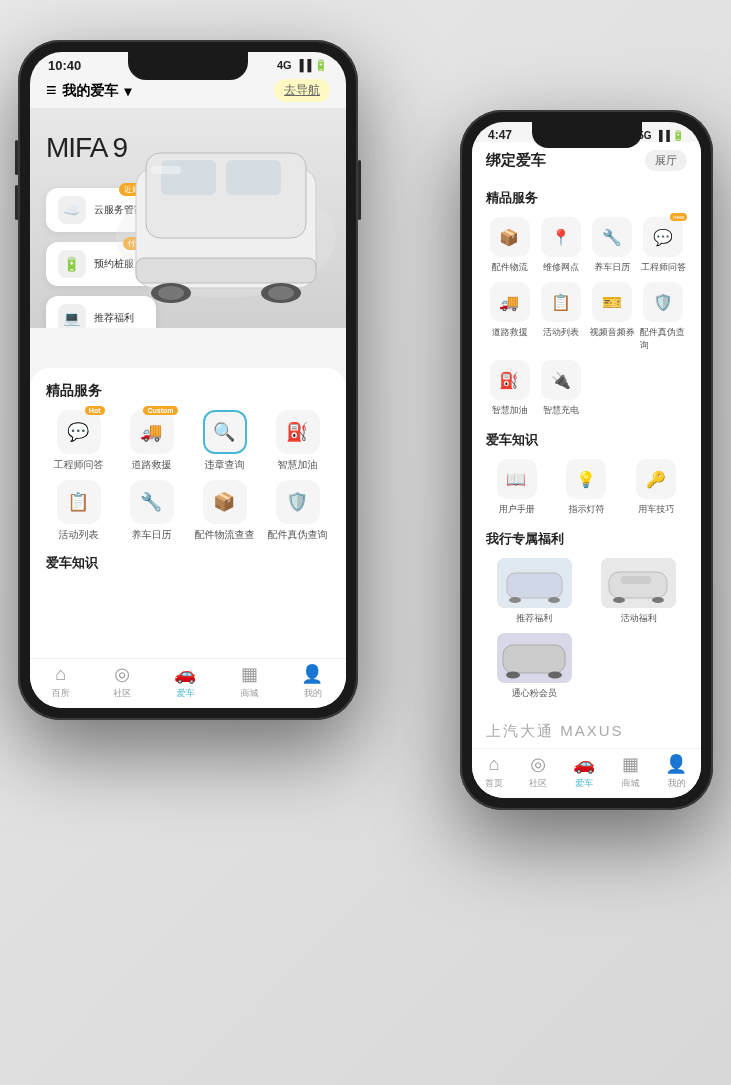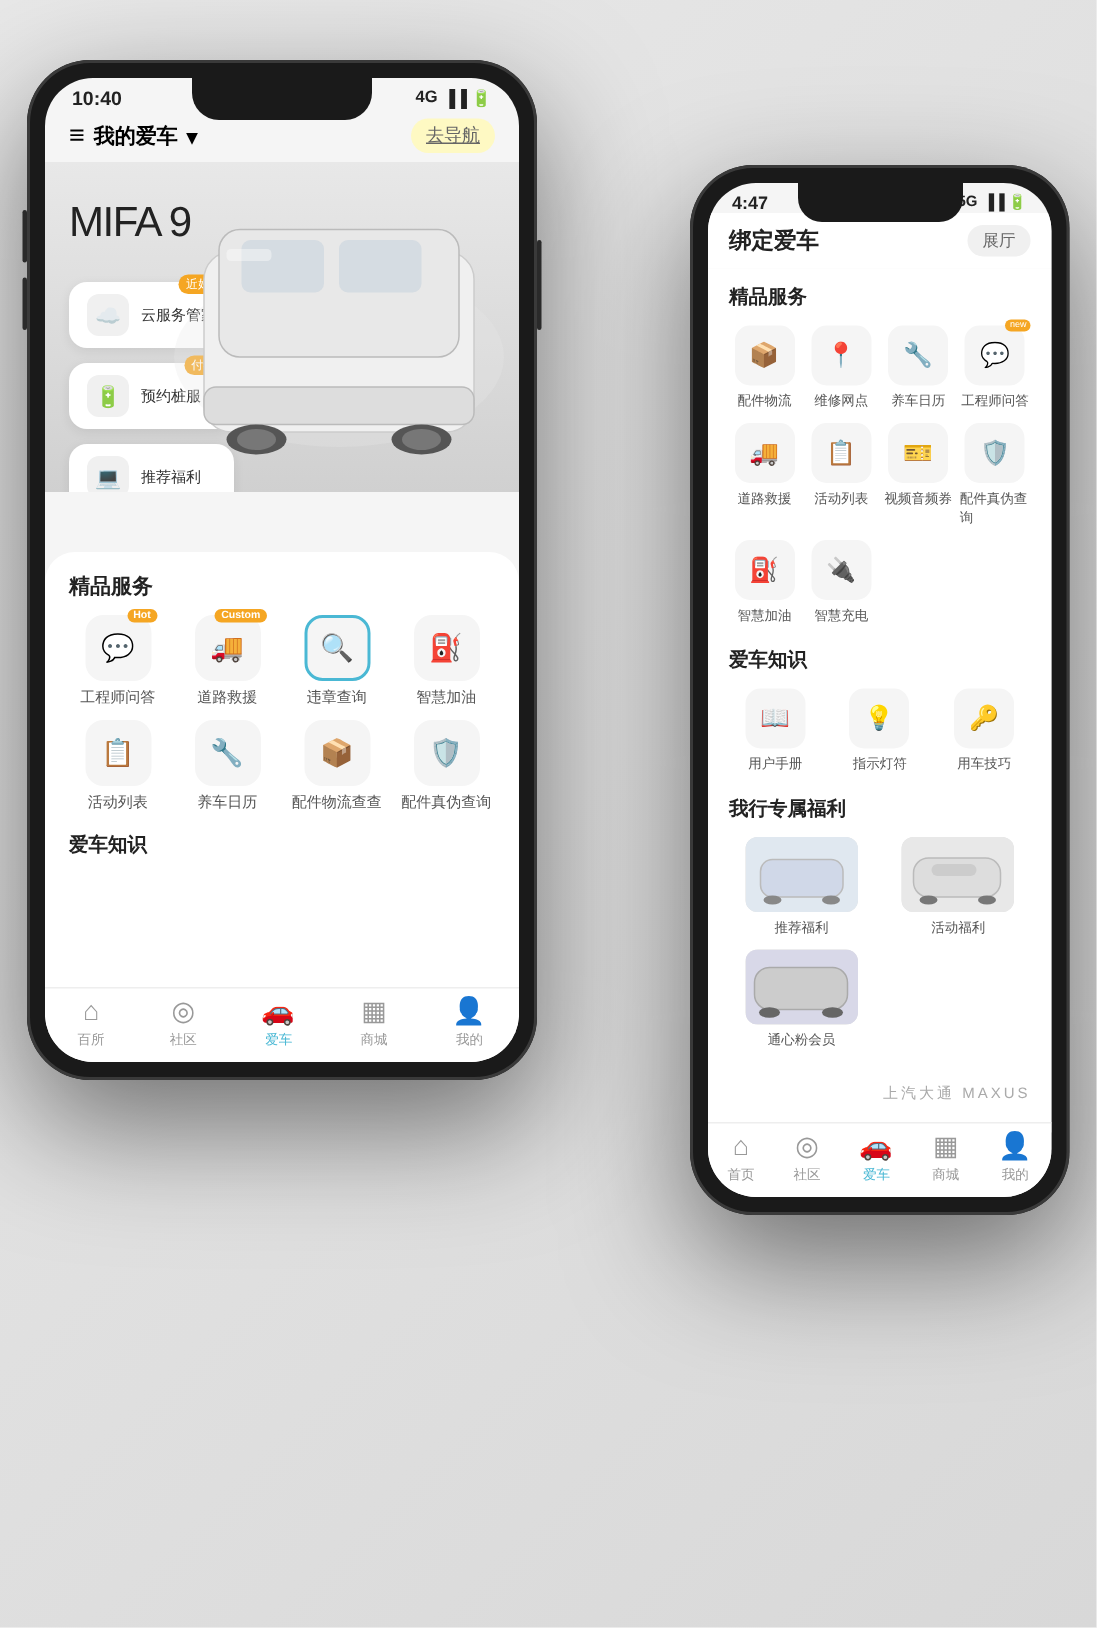--- a/index.html
+++ b/index.html
@@ -350,23 +350,23 @@
     }
     .welfare-img {
       width: 75px; height: 50px;
       background: #e0e0e0;
       border-radius: 8px;
       overflow: hidden;
       display: flex; align-items: center; justify-content: center;
     }
 
     .brand-footer {
-      text-align: right;
+      text-align: left;
       padding: 8px 0 4px;
-      font-size: 10px;
+      font-size: 15px;
       color: #aaa;
       letter-spacing: 2px;
     }
 
     
     .bottom-nav-right {
       position: absolute;
       bottom: 0; left: 0; right: 0;
       height: 50px;
       background: #fff;

